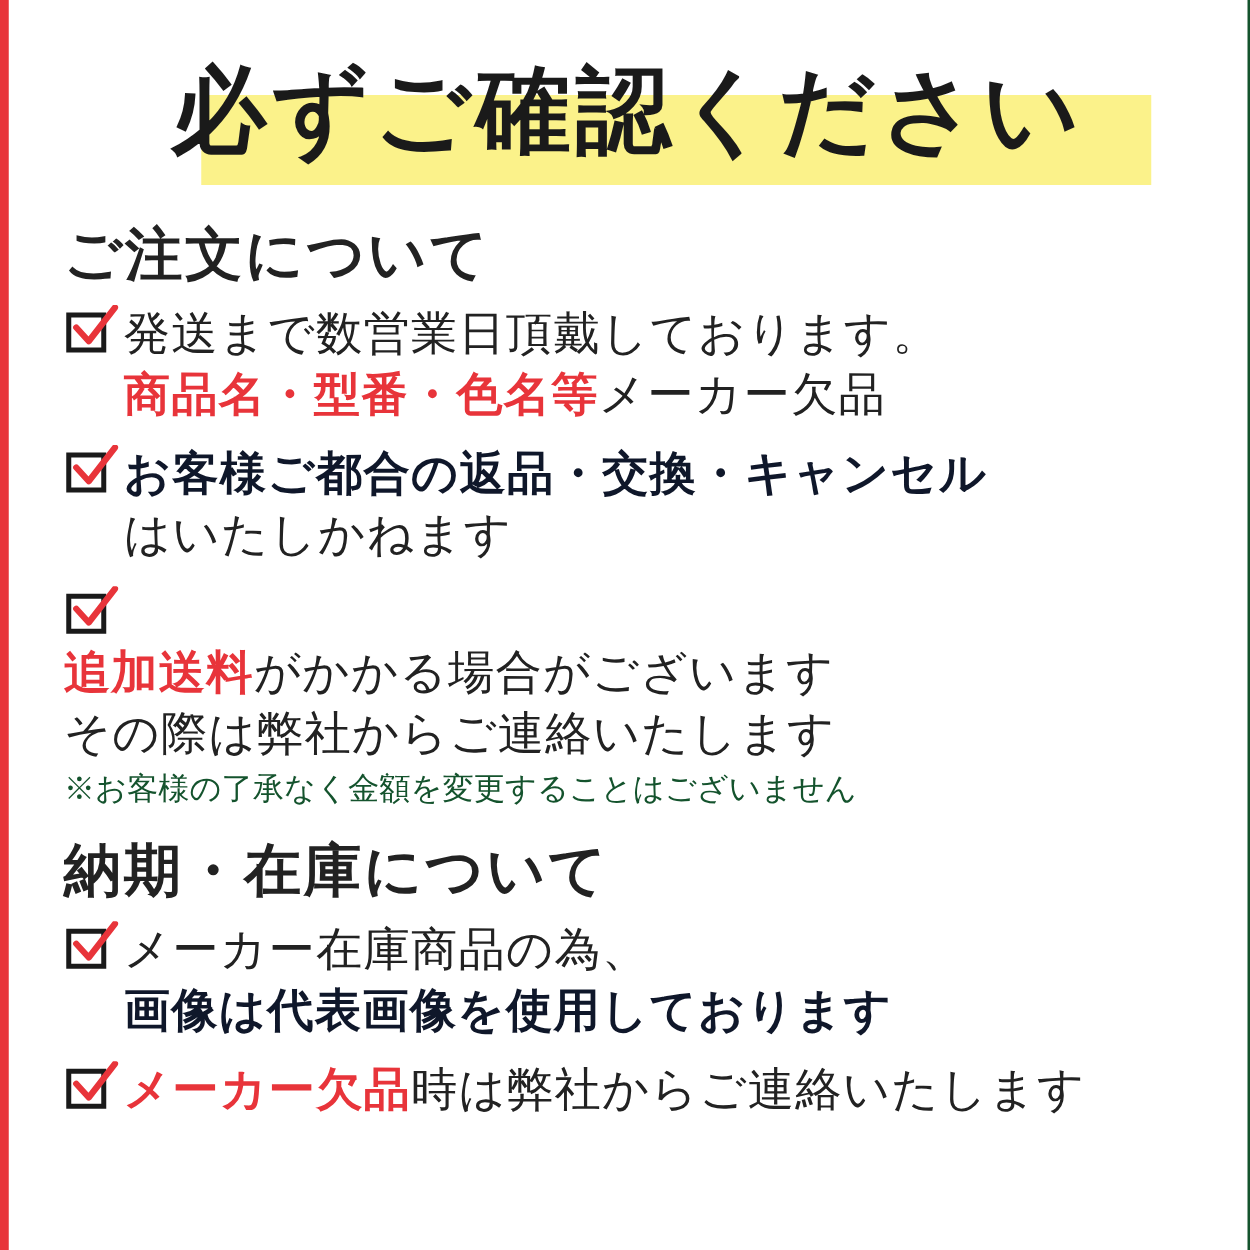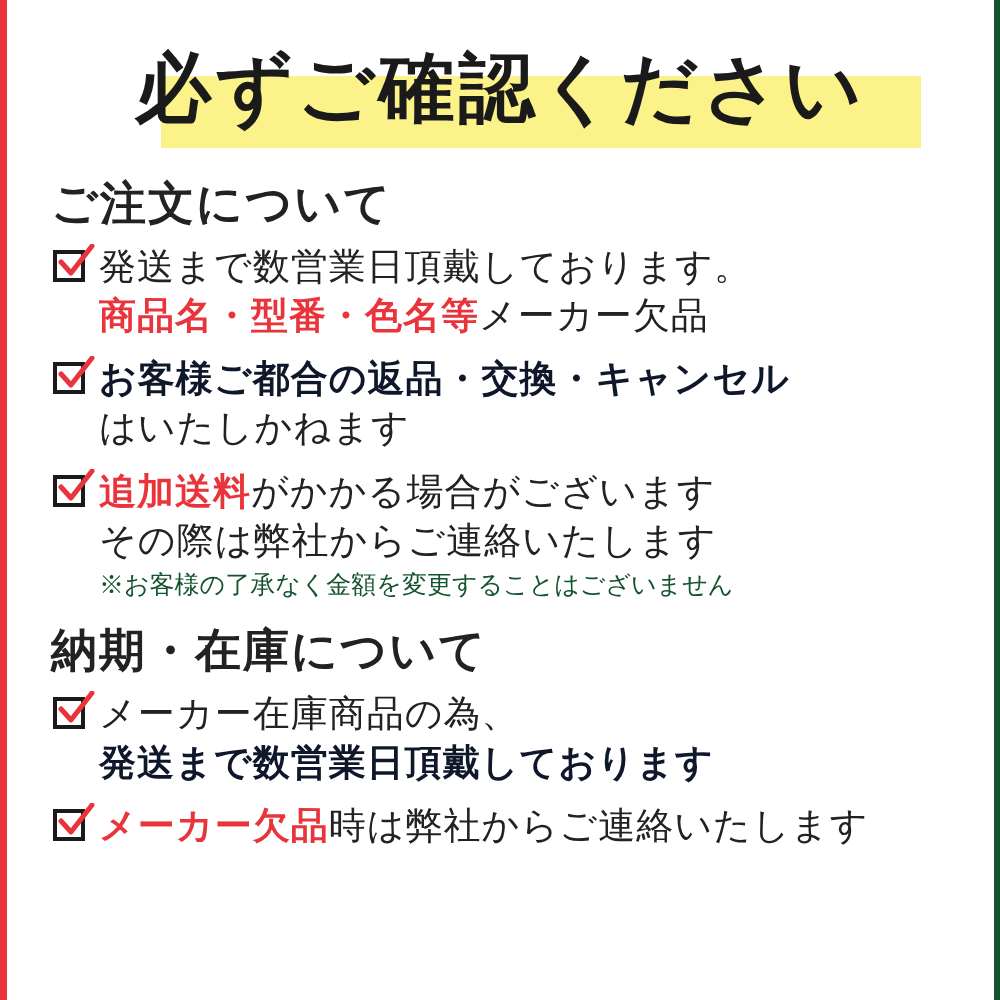--- a/index.html
+++ b/index.html
@@ -12,21 +12,21 @@
     background: #ffffff;
     font-family: "DejaVu Sans", "Liberation Sans", sans-serif;
     overflow: hidden;
     position: relative;
   }
   .page {
     position: absolute;
     inset: 0;
     box-sizing: border-box;
     border-left: 7px solid #e8343a;
-    border-right: 6px solid #14532d;
+    border-right: 2px solid #14532d;
     background: #ffffff;
   }
   .inner {
     position: absolute;
     left: 0; right: 0; top: 0; bottom: 0;
     padding: 0 36px;
     box-sizing: border-box;
   }
 
   
@@ -71,21 +71,21 @@
   .section-heading.second {
     margin-top: 16px;
   }
 
   
   .item {
     display: flex;
     align-items: flex-start;
     margin: 0 0 14px 8px;
   }
-  .item.tight { margin-bottom: 23px; }
+  .item.tight { margin-bottom: 23px; flex-direction: column; }
 
   .check {
     flex: 0 0 auto;
     width: 40px;
     height: 40px;
     margin-top: 6px;
     margin-right: 8px;
     position: relative;
   }
   .check .box {
@@ -203,21 +203,21 @@
       <span class="check">
         <span class="box"></span>
         <span class="tick">
           <svg width="38" height="38" viewBox="0 0 38 38">
             <path d="M4 18 L14 29 L35 2" fill="none" stroke="#e8343a" stroke-width="5" stroke-linecap="round" stroke-linejoin="round"></path>
           </svg>
         </span>
       </span>
       <span class="lines">
         <div class="line">メーカー在庫商品の為、</div>
-        <div class="line red">発送まで数営業日頂戴しております</div>
+        <div class="line red">画像は代表画像を使用しております</div>
       </span>
     </div>
 
     <div class="item">
       <span class="check">
         <span class="box"></span>
         <span class="tick">
           <svg width="38" height="38" viewBox="0 0 38 38">
             <path d="M4 18 L14 29 L35 2" fill="none" stroke="#e8343a" stroke-width="5" stroke-linecap="round" stroke-linejoin="round"></path>
           </svg>

